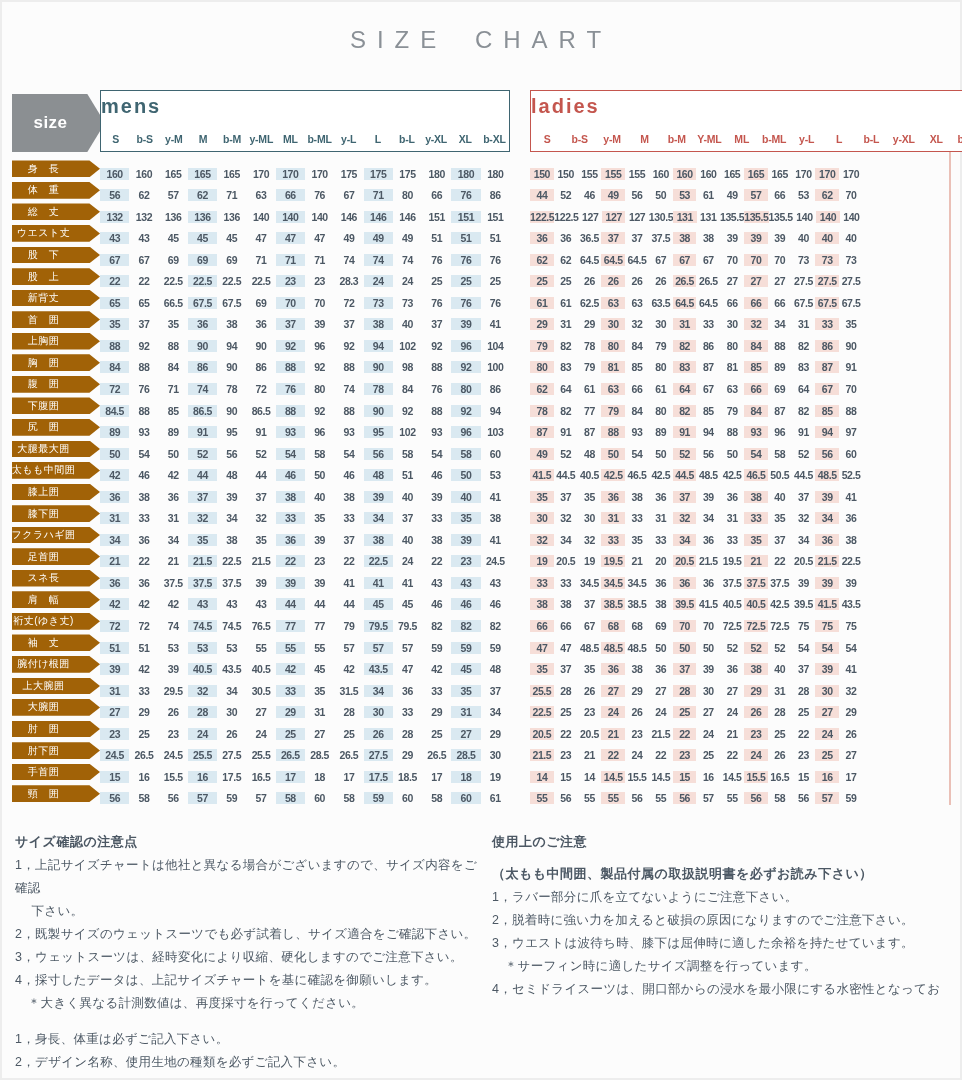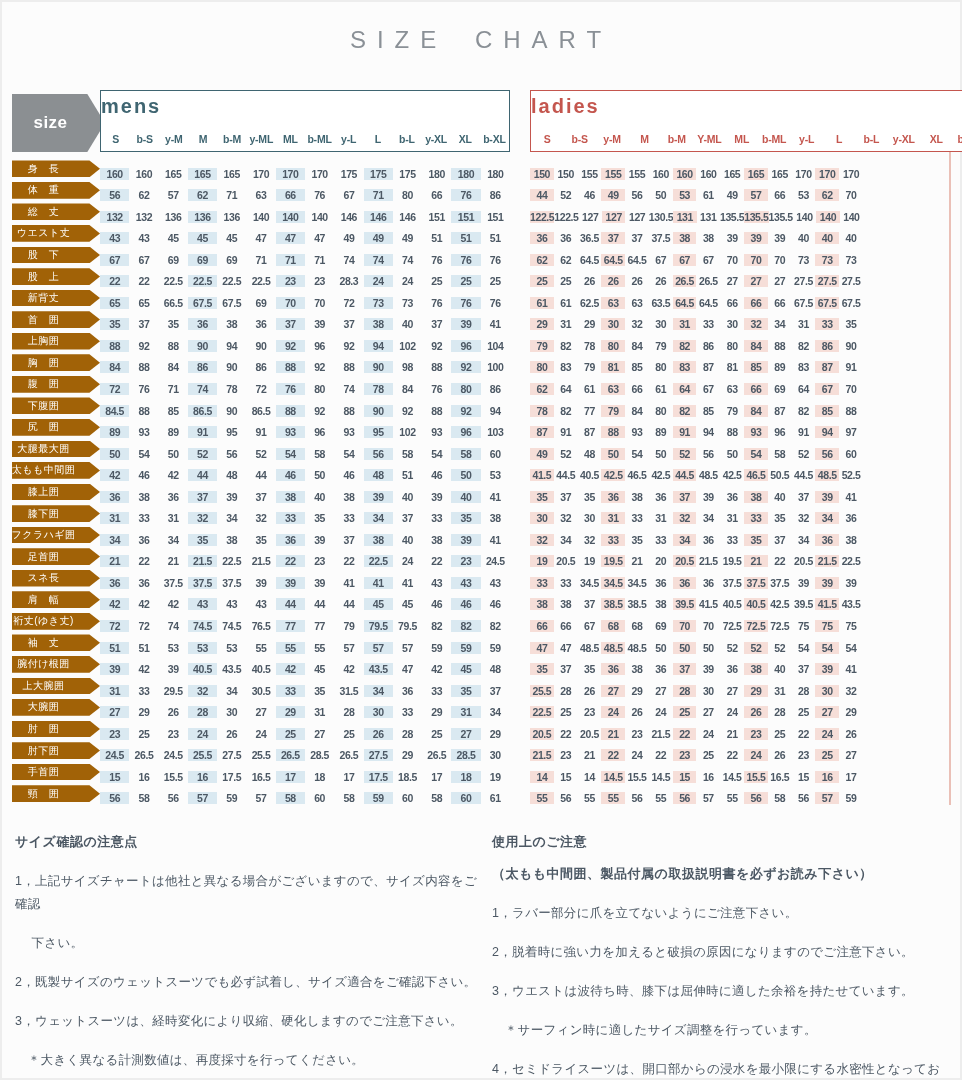--- a/index.html
+++ b/index.html
@@ -57,21 +57,21 @@
   .cell.hl-m { background:#dae9f1; }
   .cell.hl-l { background:#f6ded8; }
 
   .redline { position:absolute; left:949px; top:152px; width:2px; height:653px; background:#eac0b7; }
 
   .notes { position:absolute; top:822px; font-size:12.5px; line-height:23px; color:#4c5864; }
   #notes-left  { left:15px;  width:474px; }
   #notes-right { left:492px; width:466px; }
   .note-section.gap { margin-top:13px; }
   .note-title, .note-sub { font-weight:700; font-size:13px; line-height:24px; letter-spacing:.5px;margin-top:8px; }
-  .note-line { white-space:pre-wrap; letter-spacing:.3px;margin-top:16px; }
+  .note-line { white-space:pre-wrap; letter-spacing:.3px; }
 </style>
 </head>
 <body>
 
 <div class="frame"></div>
 
 <h1 class="page-title">SIZE CHART</h1>
 
 <div class="size-tab">
   <span>size</span>
@@ -1232,20 +1232,21 @@
 
 <div class="redline"></div>
 
 <div class="notes" id="notes-left">
     <div class="note-section">
       <div class="note-title">サイズ確認の注意点</div>
       <div class="note-line">1，上記サイズチャートは他社と異なる場合がございますので、サイズ内容をご確認</div>
       <div class="note-line">　 下さい。</div>
       <div class="note-line">2，既製サイズのウェットスーツでも必ず試着し、サイズ適合をご確認下さい。</div>
       <div class="note-line">3，ウェットスーツは、経時変化により収縮、硬化しますのでご注意下さい。</div>
+      <div class="note-line">4，採寸したデータは、上記サイズチャートを基に確認を御願いします。</div>
       <div class="note-line">　＊大きく異なる計測数値は、再度採寸を行ってください。</div>
     </div>
     <div class="note-section gap">
       <div class="note-line">1，身長、体重は必ずご記入下さい。</div>
       <div class="note-line">2，デザイン名称、使用生地の種類を必ずご記入下さい。</div>
     </div>
   </div>
 <div class="notes" id="notes-right">
     <div class="note-section">
       <div class="note-title">使用上のご注意</div>

